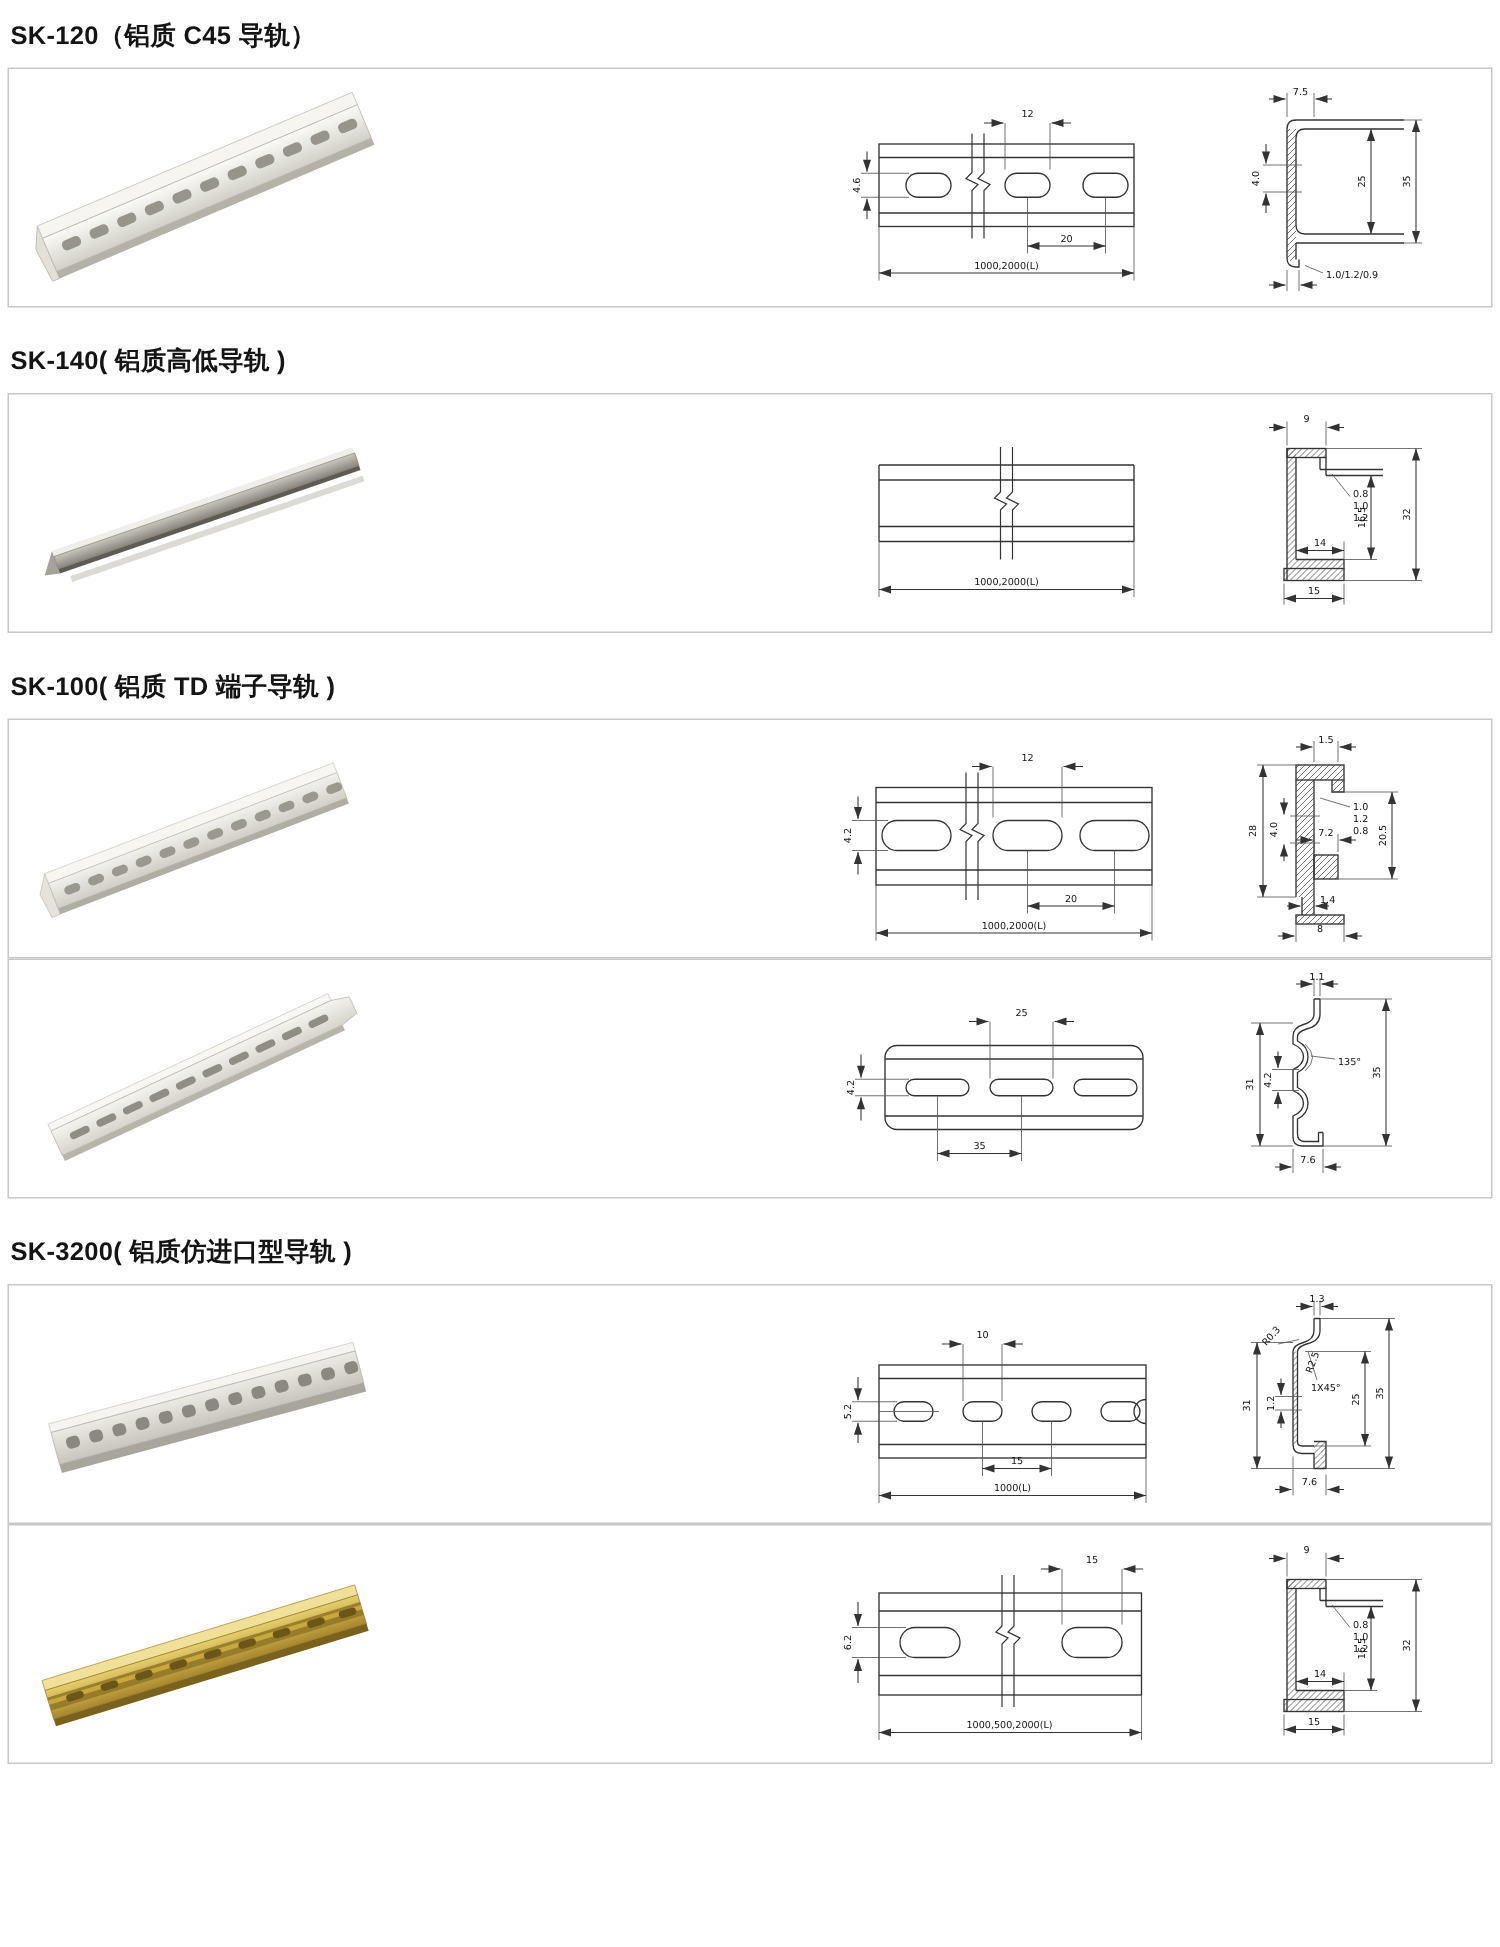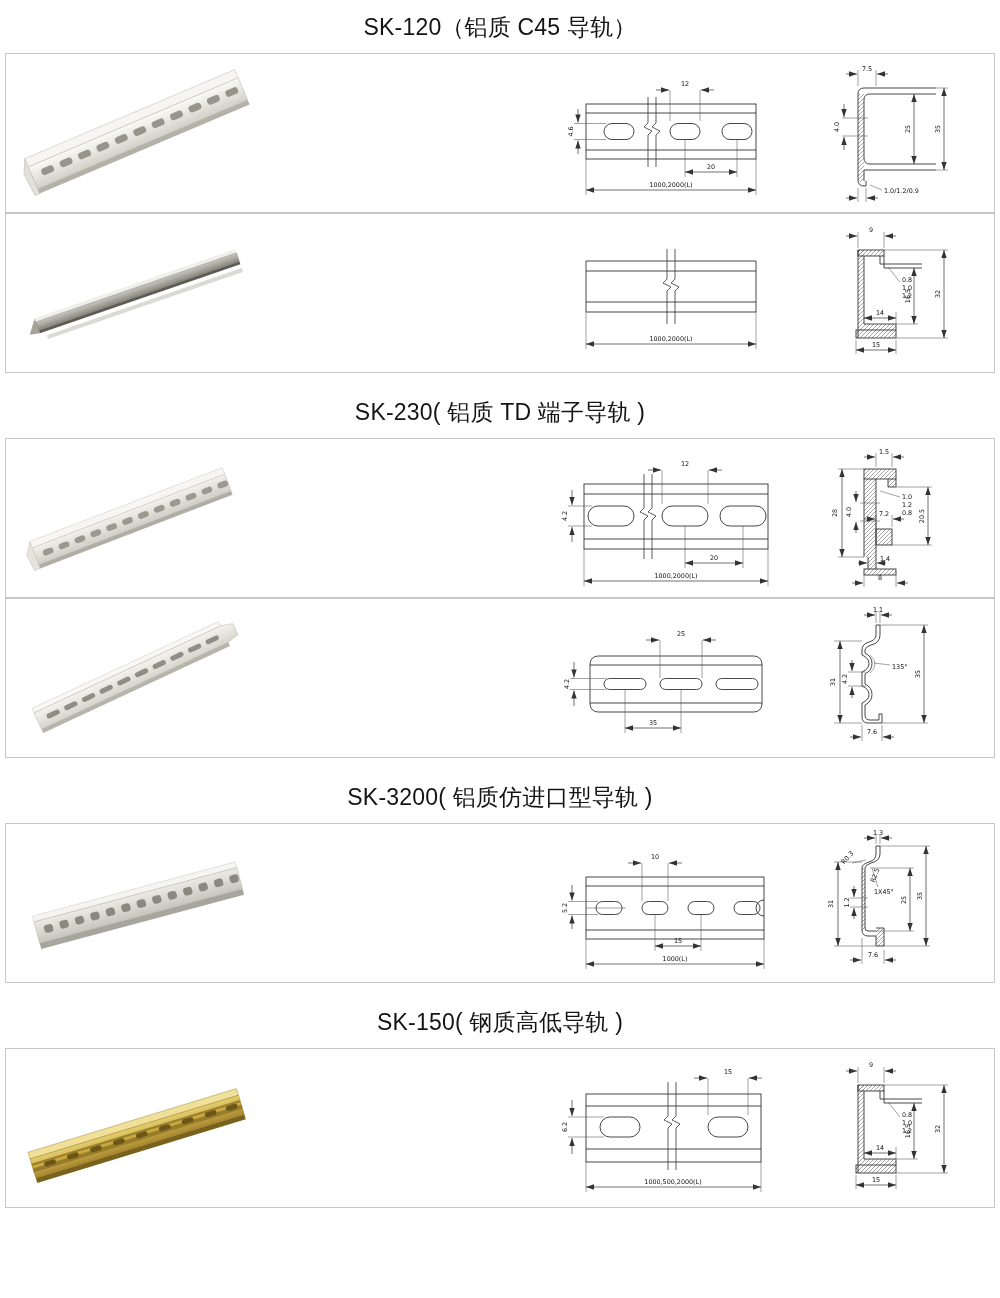--- a/index.html
+++ b/index.html
@@ -1,18 +1,18 @@
 <!DOCTYPE html>
 <html><head>
 <meta charset="utf-8">
 <style>
   html,body{margin:0;padding:0;background:#fff;}
   body{width:1000px;font-family:"Liberation Sans",sans-serif;padding:4px 0 6px;}
   .product{padding:0 5px;}
-  .product h2{font-size:23px;font-weight:400;color:#141414;margin:24px 2px 10px;letter-spacing:.2px;text-align:center;}
+  .product h2{font-size:17px;font-weight:700;color:#141414;margin:24px 2px 10px;letter-spacing:.2px;}
   .product:first-of-type h2{margin-top:8px;}
   .panel{position:relative;border:1px solid #c7c7c7;height:158px;background:#fff;}
   .photo{position:absolute;left:14px;top:10px;width:240px;height:136px;}
   .tv{position:absolute;left:550px;top:5px;}
   .cs{position:absolute;left:812px;top:6px;}
   .o{stroke:#333;stroke-width:.9;fill:none;}
   .o2{stroke:#333;stroke-width:.8;fill:none;}
   .e{stroke:#555;stroke-width:.55;fill:none;}
   .d{stroke:#333;stroke-width:.7;fill:none;}
   .t{font:6.4px "DejaVu Sans",sans-serif;fill:#111;text-anchor:middle;}
@@ -140,20 +140,21 @@
     <text class="t" x="49" y="11">7.5</text>
     <text class="t" x="21" y="67" transform="rotate(-90 21,67)">4.0</text>
     <text class="t" x="92" y="69" transform="rotate(-90 92,69)">25</text>
     <text class="t" x="122" y="69" transform="rotate(-90 122,69)">35</text>
     <text class="ts" x="66" y="133">1.0/1.2/0.9</text>
   </svg>
 </div>
 </section>
 
 <section class="product">
+<h2>SK-140( 铝质高低导轨 )</h2>
 <div class="panel">
   <svg class="photo" viewBox="0 0 240 136">
     <defs>
           <linearGradient id="pg2" x1="0" y1="0" x2="0" y2="1">
             <stop offset="0" stop-color="#c9c6bf"></stop>
             <stop offset="1" stop-color="#87847c"></stop>
           </linearGradient>
         </defs>
     <g transform="translate(16,98) rotate(-19)">
       <rect x="6" y="16" width="206" height="4" fill="#dcdad5"></rect>
@@ -227,21 +228,21 @@
     <text class="ts" x="84" y="78">1.2</text>
     <text class="t" x="92" y="76" transform="rotate(-90 92,76)">16.5</text>
     <text class="t" x="122" y="74" transform="rotate(-90 122,74)">32</text>
     <text class="t" x="62" y="95">14</text>
     <text class="t" x="58" y="127">15</text>
   </svg>
 </div>
 </section>
 
 <section class="product">
-<h2>SK-230( 铝质 TD 端子导轨 )</h2>
+<h2>SK-100( 铝质 TD 端子导轨 )</h2>
 <div class="panel">
   <svg class="photo" viewBox="0 0 240 136">
     <defs>
           <linearGradient id="pg3" x1="0" y1="0" x2="0" y2="1">
             <stop offset="0" stop-color="#f2f1ec"></stop>
             <stop offset="1" stop-color="#d0cec6"></stop>
           </linearGradient>
         </defs>
     <g transform="translate(12,98) rotate(-21)">
       <path d="M0,-6 L-8,6 L-6,23 L0,23 Z" fill="#e5e3dc" stroke="#bdbab2" stroke-width=".4"></path>
@@ -565,21 +566,20 @@
     <text class="t" x="15" y="74" transform="rotate(-90 15,74)">31</text>
     <text class="t" x="31" y="72.5" transform="rotate(-90 31,72.5)">1.2</text>
     <text class="t" x="88" y="70" transform="rotate(-90 88,70)">25</text>
     <text class="t" x="104" y="66" transform="rotate(-90 104,66)">35</text>
     <text class="t" x="55" y="127">7.6</text>
   </svg>
 </div>
 </section>
 
 <section class="product">
-<h2>SK-150( 钢质高低导轨 )</h2>
 <div class="panel">
   <svg class="photo" viewBox="0 0 240 136">
     <defs>
           <linearGradient id="pg6" x1="0" y1="0" x2="0" y2="1">
             <stop offset="0" stop-color="#e6cf6e"></stop>
             <stop offset="1" stop-color="#a8862c"></stop>
           </linearGradient>
         </defs>
     <g transform="translate(10,100) rotate(-17)">
       <rect x="0" y="-7" width="218" height="7" fill="#f0e09a" stroke="#9c7e22" stroke-width=".4"></rect>

